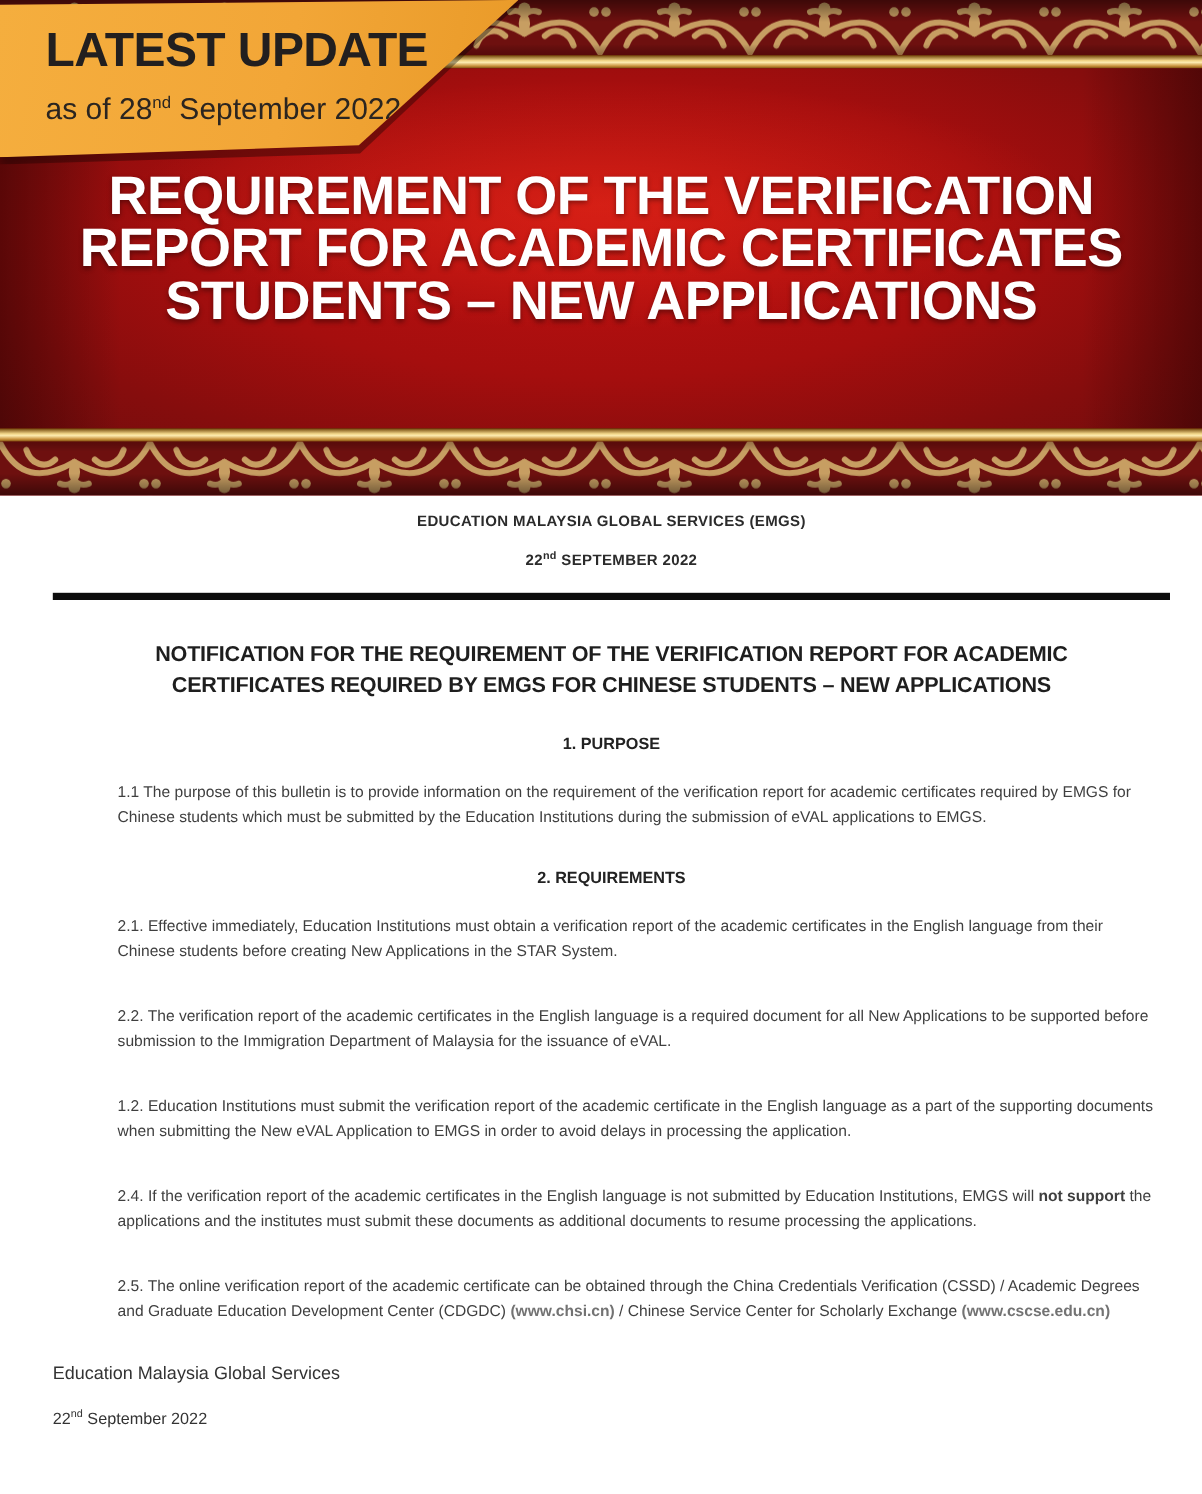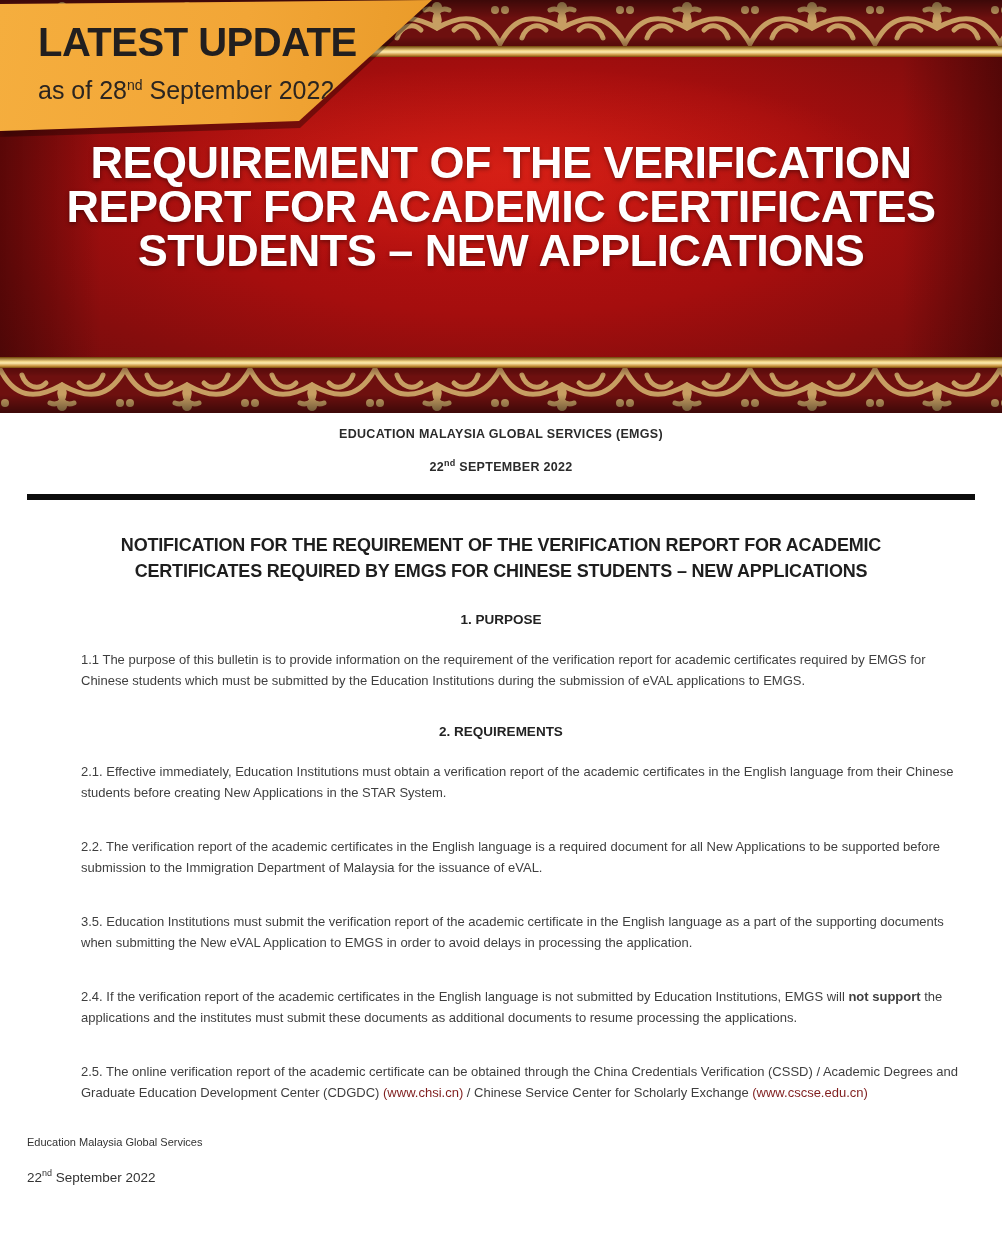--- a/index.html
+++ b/index.html
@@ -79,21 +79,21 @@
     font-size: 25px;
     line-height: 30px;
     margin-top: 6px;
   }
   .ribbon-date sup { font-size: 14px; }
 
   
   .doc {
     position: relative;
     width: 1002px;
-    padding: 0 27px 0 27px;
+    padding: 0 27px 0 44px;
     color: #404040;
   }
   .doc-org {
     margin-top: 14px;
     text-align: center;
     font-size: 12.5px;
     font-weight: bold;
     letter-spacing: 0.3px;
     color: #2b2b2b;
   }
@@ -128,24 +128,24 @@
     color: #222222;
     text-align: center;
   }
   .para {
     margin: 22px 10px 33px 54px;
     font-size: 13px;
     line-height: 21px;
     color: #3f3f3f;
   }
   .seg-bold { font-weight: bold; }
-  .seg-link { color: #7f1d1d; font-weight: normal; cursor: pointer; }
+  .seg-link { color: #737373; font-weight: bold; cursor: pointer; }
   .footer-org {
     margin-top: 27px;
-    font-size: 11px;
+    font-size: 15px;
     color: #333333;
   }
   .footer-date {
     margin-top: 20px;
     font-size: 13.5px;
     color: #333333;
   }
 </style>
 </head>
 <body>
@@ -241,21 +241,21 @@
       <div>NOTIFICATION FOR THE REQUIREMENT OF THE VERIFICATION REPORT FOR ACADEMIC</div>
       <div>CERTIFICATES REQUIRED BY EMGS FOR CHINESE STUDENTS – NEW APPLICATIONS</div>
     </div>
 
     <div>
         <div class="section-title">1. PURPOSE</div>
         <p class="para"><span>1.1 The purpose of this bulletin is to provide information on the requirement of the verification report for academic certificates required by EMGS for Chinese students which must be submitted by the Education Institutions during the submission of eVAL applications to EMGS.</span></p>
         <div class="section-title">2. REQUIREMENTS</div>
         <p class="para"><span> 2.1. Effective immediately, Education Institutions must obtain a verification report of the academic certificates in the English language from their Chinese students before creating New Applications in the STAR System.</span></p>
         <p class="para"><span>2.2. The verification report of the academic certificates in the English language is a required document for all New Applications to be supported before submission to the Immigration Department of Malaysia for the issuance of eVAL.</span></p>
-        <p class="para"><span> 3.5. Education Institutions must submit the verification report of the academic certificate in the English language as a part of the supporting documents when submitting the New eVAL Application to EMGS in order to avoid delays in processing the application.</span></p>
+        <p class="para"><span> 1.2. Education Institutions must submit the verification report of the academic certificate in the English language as a part of the supporting documents when submitting the New eVAL Application to EMGS in order to avoid delays in processing the application.</span></p>
         <p class="para"><span>2.4. If the verification report of the academic certificates in the English language is not submitted by Education Institutions, EMGS will </span><span class="seg-bold">not support</span><span> the applications and the institutes must submit these documents as additional documents to resume processing the applications.</span></p>
         <p class="para"><span>2.5. The online verification report of the academic certificate can be obtained through the China Credentials Verification (CSSD) / Academic Degrees and Graduate Education Development Center (CDGDC) </span><span class="seg-link">(www.chsi.cn)</span><span> / Chinese Service Center for Scholarly Exchange </span><span class="seg-link">(www.cscse.edu.cn)</span></p>
       </div>
 
     <div class="footer-org">Education Malaysia Global Services</div>
     <div class="footer-date"><span>22</span><sup>nd</sup><span> September 2022</span></div>
 
   </div>
 </div>
 

